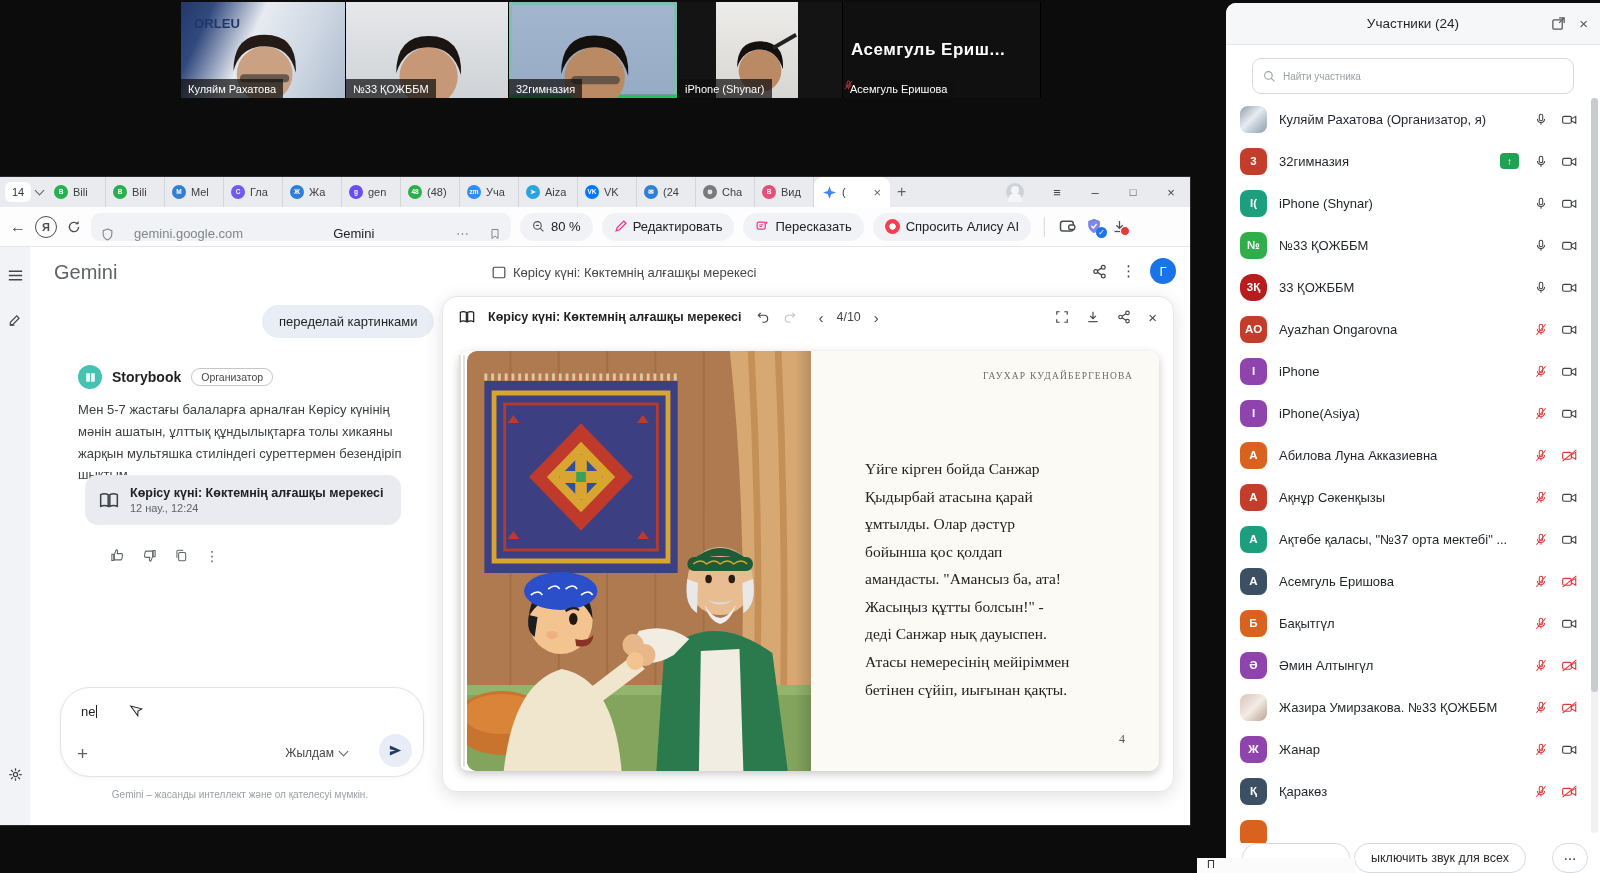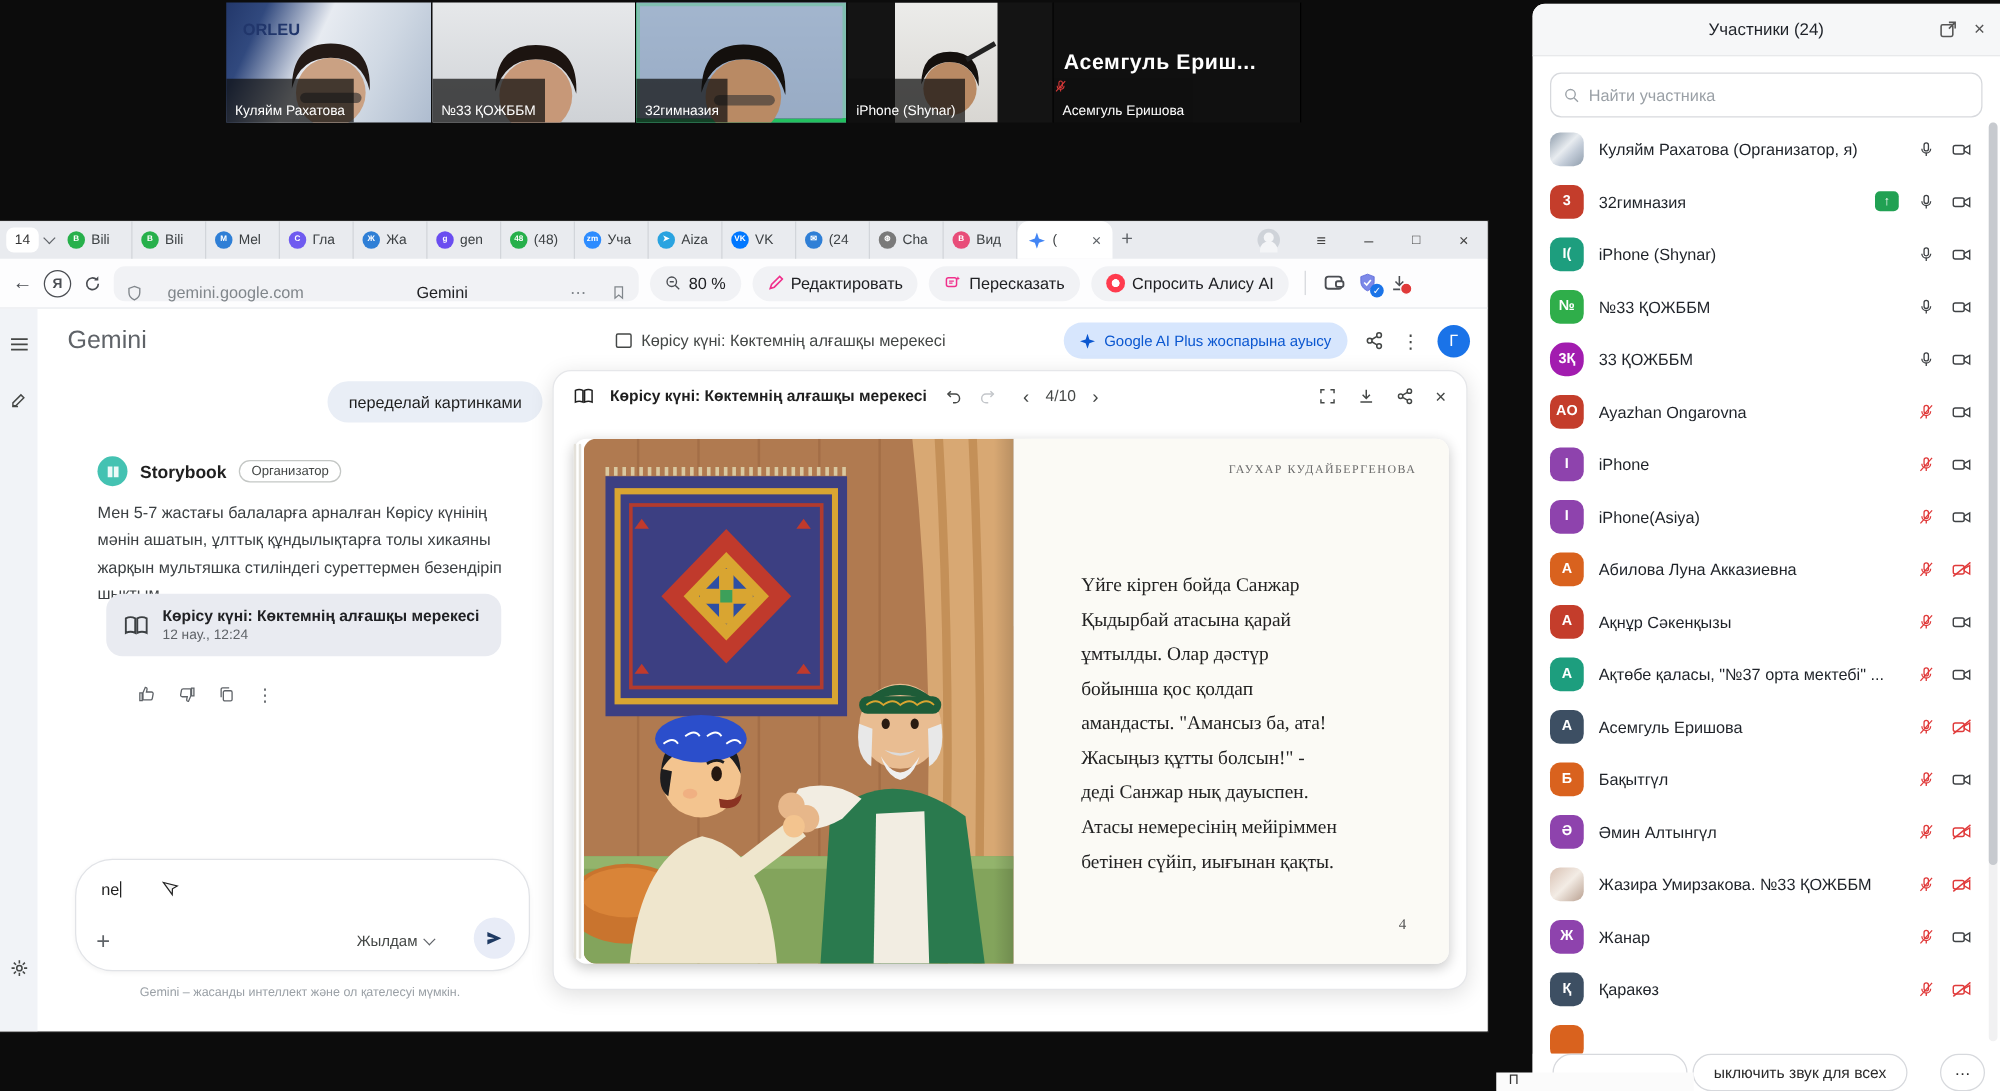--- a/index.html
+++ b/index.html
@@ -5,21 +5,21 @@
   html,body{margin:0;padding:0;width:1600px;height:873px;overflow:hidden;background:#0c0c0c;
     font-family:"Liberation Sans",sans-serif;-webkit-font-smoothing:antialiased;}
   .abs{position:absolute}
 
   
   #filmstrip{position:absolute;left:181px;top:2px;height:96px;display:flex}
   .tile{position:relative;height:96px;overflow:hidden;background:#111;border-right:1px solid #000;flex:0 0 auto}
   .tile.active{box-shadow:inset 0 0 0 3px #23c160}
   .tile svg{position:absolute;inset:0}
   .namebar{position:absolute;left:0;bottom:0;display:flex;align-items:center;gap:4px;
-    background:rgba(15,15,15,.72);color:#fff;font-size:11px;padding:20px 7px 3px;white-space:nowrap;z-index:3}
+    background:rgba(15,15,15,.72);color:#fff;font-size:11px;padding:4px 7px 3px;white-space:nowrap;z-index:3}
   .bigname{position:absolute;left:8px;top:38px;color:#fff;font-size:17px;font-weight:bold;letter-spacing:.5px;z-index:3;white-space:nowrap}
   .bg-t1{background:linear-gradient(115deg,#23386b 0%,#31497e 16%,#e7ebf1 42%,#cfd8e3 70%,#aebccf 100%)}
   .bg-t2{background:linear-gradient(180deg,#e6e8ea,#cfd2d6)}
   .bg-t3{background:linear-gradient(180deg,#93a7c0,#6e829e)}
   .bg-t4{background:#141414}
   .bg-t5{background:#101010}
   .phone-strip{position:absolute;left:38px;top:0;width:82px;height:96px;background:linear-gradient(180deg,#ececea,#d8d6d2)}
 
   
   #browser{position:absolute;left:0;top:177px;width:1190px;height:648px;background:#fff;box-shadow:0 0 0 1px #2a2a2a}
@@ -95,21 +95,21 @@
   .spine{position:absolute;left:336px;top:0;width:32px;height:420px;background:linear-gradient(90deg,rgba(0,0,0,0) 0%,rgba(0,0,0,.14) 48%,rgba(0,0,0,.05) 55%,rgba(0,0,0,0) 100%)}
   .author{position:absolute;right:26px;top:20px;font-family:"Liberation Serif",serif;font-size:9.5px;letter-spacing:1.2px;color:#6b6b6b}
   .ptext{position:absolute;left:54px;top:104px;width:248px;font-family:"Liberation Serif",serif;font-size:15.5px;line-height:1.78;color:#222;white-space:pre-line}
   .pnum{position:absolute;right:34px;bottom:24px;font-family:"Liberation Serif",serif;font-size:12px;color:#555}
 
   
   #panel{position:absolute;left:1226px;top:3px;width:374px;height:870px;background:#fff;border-radius:10px 0 0 0;overflow:hidden}
   .phead{height:41px;background:#f6f7f8;border-bottom:1px solid #e8e9eb;display:flex;align-items:center;position:relative}
   .phead .ttl{width:100%;text-align:center;font-size:13.5px;font-weight:normal;color:#1f2329}
   .phead .icons{position:absolute;right:12px;top:0;height:41px;display:flex;align-items:center;gap:13px;color:#555}
-  .psearch{margin:13px 14px 6px;height:34px;border:1px solid #d7d9dd;border-radius:9px;display:flex;align-items:center;gap:7px;padding:0 10px;color:#9aa0a6;font-size:13px}
+  .psearch{margin:13px 26px 6px;height:34px;border:1px solid #d7d9dd;border-radius:9px;display:flex;align-items:center;gap:7px;padding:0 10px;color:#9aa0a6;font-size:10px}
   #plist{position:absolute;left:0;top:95px;right:10px;bottom:30px;overflow:hidden}
   .p-row{height:42px;display:flex;align-items:center;padding:0 8px 0 14px;gap:12px}
   .p-avatar{width:27px;height:27px;border-radius:8px;color:#fff;font-size:11.5px;font-weight:bold;display:flex;align-items:center;justify-content:center;flex:0 0 27px}
   .photo1{background:linear-gradient(135deg,#8f9dac 0%,#e8ecf0 45%,#c3ccd8 65%,#8f9dac 100%)}
   .photo2{background:linear-gradient(135deg,#d9c2b4,#f3ece5 50%,#b9a090)}
   .p-name{font-size:13px;color:#1f2329;white-space:nowrap;overflow:hidden;text-overflow:ellipsis;flex:1}
   .p-ic{display:flex;align-items:center;gap:13px;margin-right:4px}
   .share-badge{width:19px;height:16px;border-radius:4px;background:#21a153;color:#fff;font-size:10px;display:flex;align-items:center;justify-content:center;margin-right:2px}
   .scrollbar{position:absolute;right:2px;top:95px;width:7px;bottom:40px;background:#f1f1f2;border-radius:4px}
   .thumb{position:absolute;left:0;top:0;width:7px;height:594px;background:#c7cacf;border-radius:4px}
@@ -341,26 +341,20 @@
     </div>
     <div id="gmain">
       <div class="gbrand">Gemini</div>
       <div class="gdoc">
         <svg class="ic" width="14" height="13" viewBox="0 0 24 22">
             <rect x="2" y="2" width="20" height="18" rx="2" fill="none" stroke="#444746" stroke-width="2"></rect>
           </svg>
         <span>Көрісу күні: Көктемнің алғашқы мерекесі</span>
       </div>
       <div class="gtop-right">
-        <div class="aiplus">
-          <svg class="ic" width="12" height="12" viewBox="0 0 16 16">
-              <path d="M8 0 L10 6 L16 8 L10 10 L8 16 L6 10 L0 8 L6 6 Z" fill="#0b57d0"></path>
-            </svg>
-          <span>Google AI Plus жоспарына ауысу</span>
-        </div>
         <svg class="ic" width="15" height="15" viewBox="0 0 24 24">
             <circle cx="18" cy="5" r="3" fill="none" stroke="#444746" stroke-width="2"></circle>
             <circle cx="6" cy="12" r="3" fill="none" stroke="#444746" stroke-width="2"></circle>
             <circle cx="18" cy="19" r="3" fill="none" stroke="#444746" stroke-width="2"></circle>
             <path d="M8.7 10.6l6.6-4M8.7 13.4l6.6 4" stroke="#444746" stroke-width="2"></path>
           </svg>
         <span class="gmore">⋮</span>
         <span class="gavatar">Г</span>
       </div>
 
@@ -627,21 +621,21 @@
  <path d="M6 11a6 6 0 0 0 12 0" fill="none" stroke="#3f4245" stroke-width="1.8"></path>
  <line x1="12" y1="17" x2="12" y2="21" stroke="#3f4245" stroke-width="1.8"></line>
  </svg>
           <svg class="ic" width="17" height="15" viewBox="0 0 26 24">
  <rect x="2" y="7" width="14" height="11" rx="2.5" fill="none" stroke="#3f4245" stroke-width="1.8"></rect>
  <path d="M16 11l7-4v11l-7-4z" fill="none" stroke="#3f4245" stroke-width="1.8"></path>
  </svg>
         </div>
       </div>
       <div class="p-row">
-        <div class="p-avatar" style="background: #a21caf; border-radius: 12px;">3Қ</div>
+        <div class="p-avatar" style="background: #b91c1c; border-radius: 12px;">3Қ</div>
         <div class="p-name">33 ҚОЖББМ</div>
         <div class="p-ic">
           <svg class="ic" width="14" height="15" viewBox="0 0 24 24">
  <path d="M12 3a3 3 0 0 1 3 3v5a3 3 0 0 1-6 0V6a3 3 0 0 1 3-3z" fill="none" stroke="#3f4245" stroke-width="1.8"></path>
  <path d="M6 11a6 6 0 0 0 12 0" fill="none" stroke="#3f4245" stroke-width="1.8"></path>
  <line x1="12" y1="17" x2="12" y2="21" stroke="#3f4245" stroke-width="1.8"></line>
  </svg>
           <svg class="ic" width="17" height="15" viewBox="0 0 26 24">
  <rect x="2" y="7" width="14" height="11" rx="2.5" fill="none" stroke="#3f4245" stroke-width="1.8"></rect>
  <path d="M16 11l7-4v11l-7-4z" fill="none" stroke="#3f4245" stroke-width="1.8"></path>

